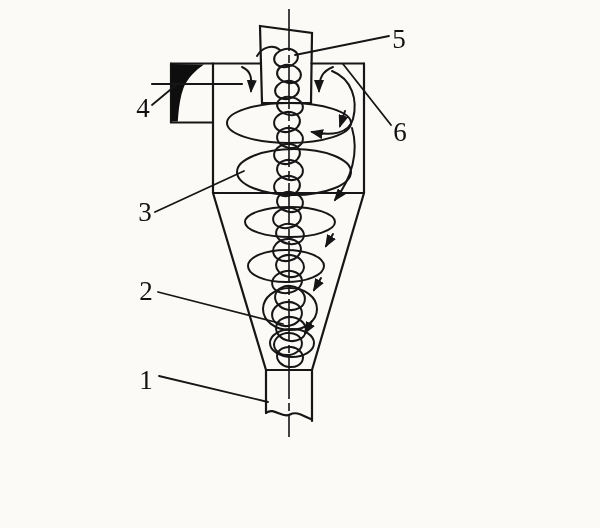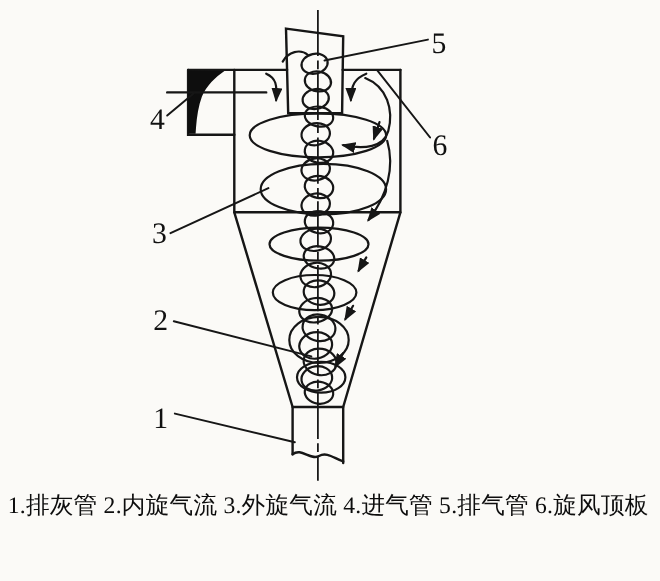--- a/index.html
+++ b/index.html
@@ -120,14 +120,13 @@
     <g text-anchor="middle">
       <text class="part-num" x="146" y="389">1</text>
       <text class="part-num" x="146" y="300">2</text>
       <text class="part-num" x="145" y="221">3</text>
       <text class="part-num" x="143" y="117">4</text>
       <text class="part-num" x="399" y="48">5</text>
       <text class="part-num" x="400" y="141">6</text>
     </g>
   </svg>
 
-  <div class="caption">1.排灰管 2.内旋气流 3.外旋气流 4.进气管 5.排气管 6.旋风顶板</div>
 </div>
 
 </body></html>

